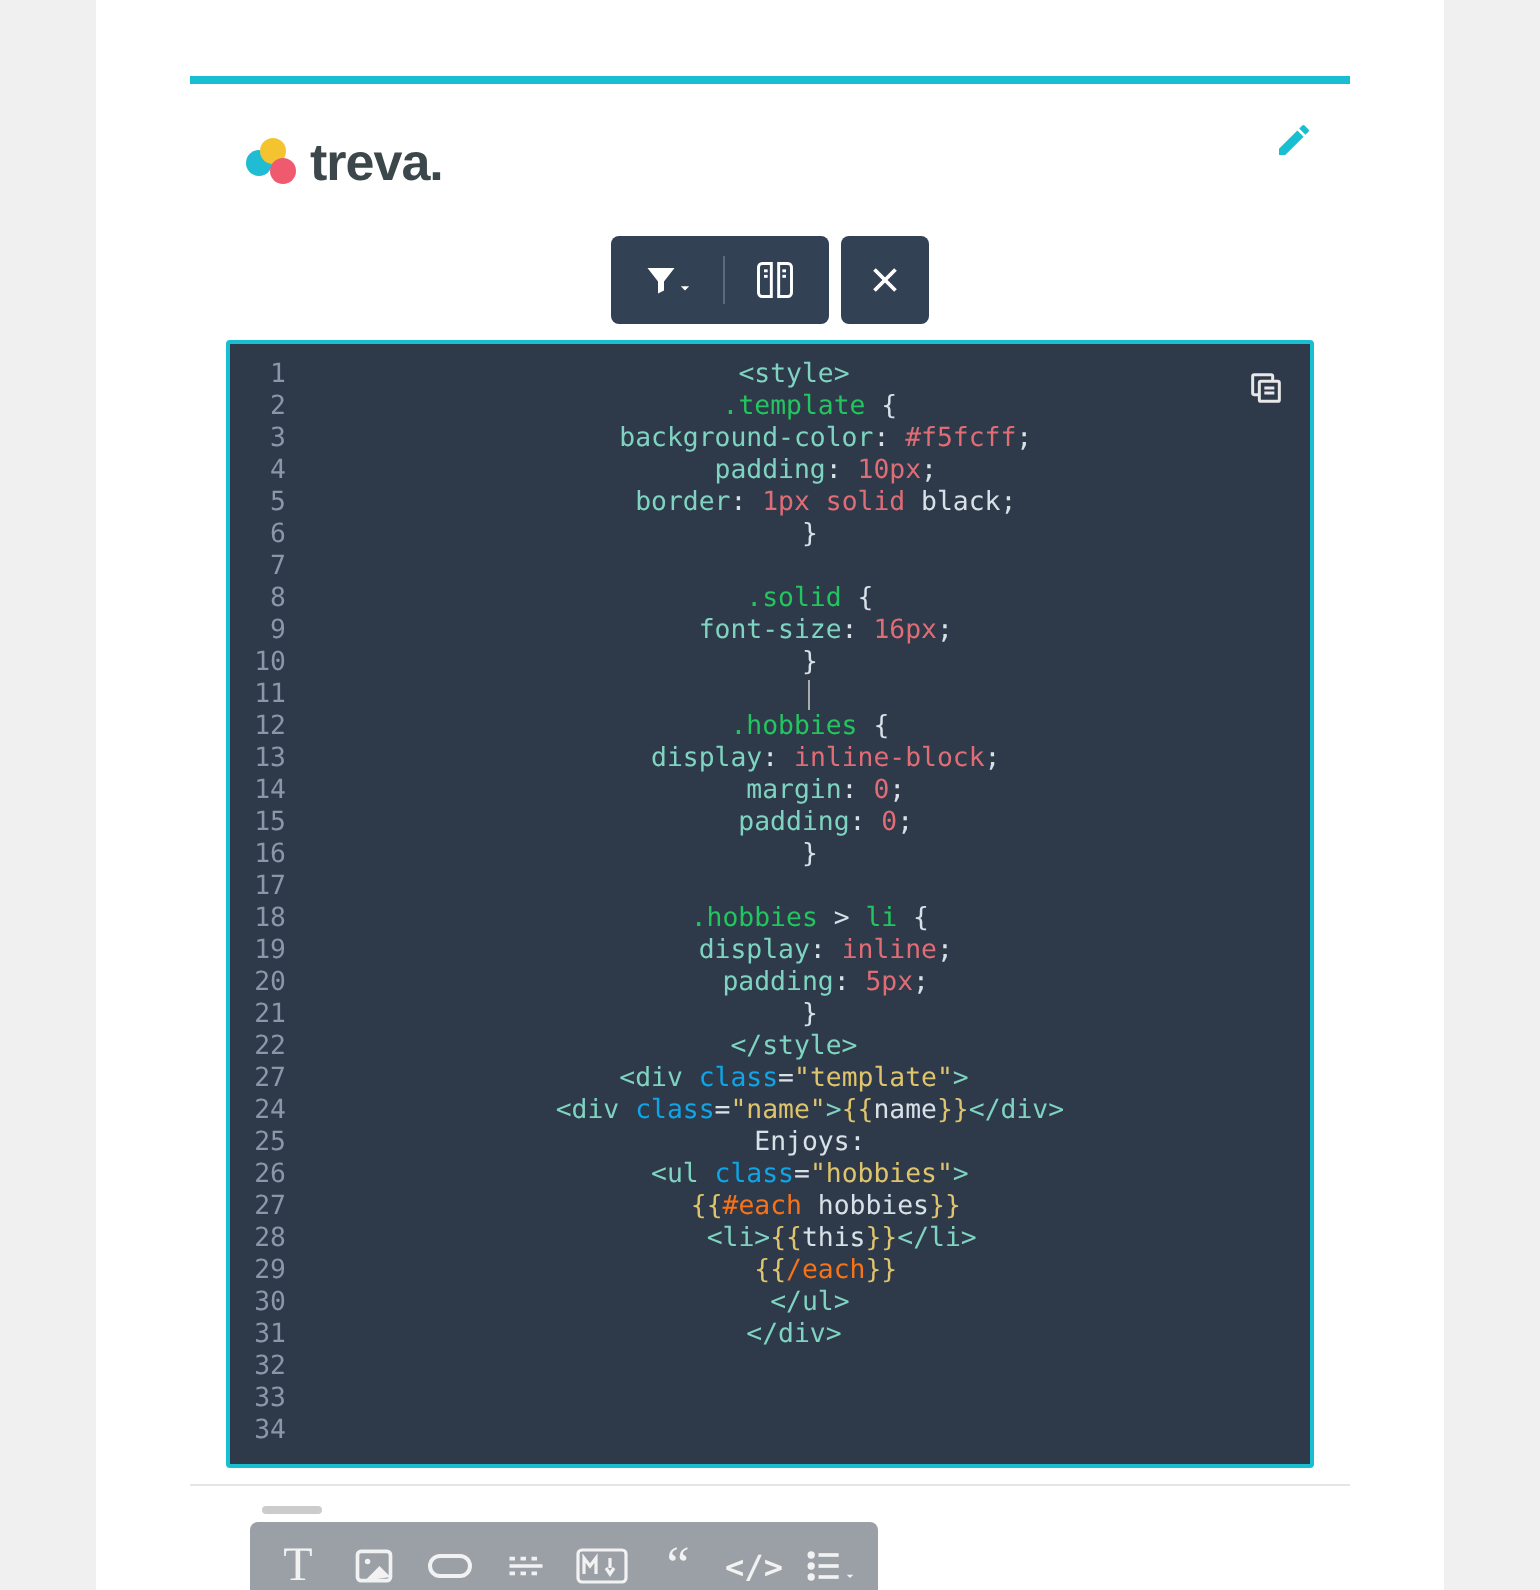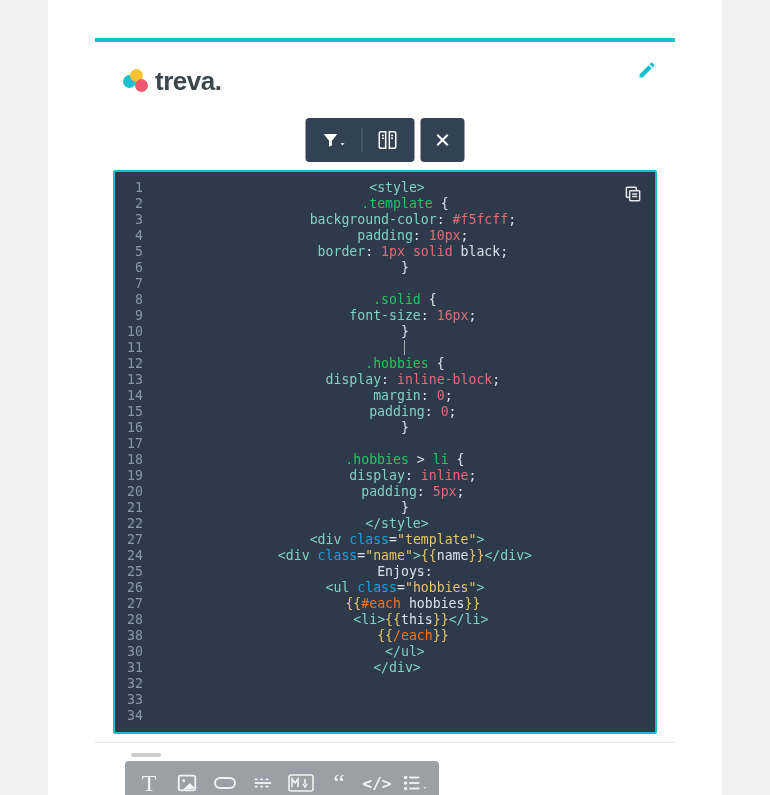--- a/index.html
+++ b/index.html
@@ -269,21 +269,21 @@
             <div>19</div>
             <div>20</div>
             <div>21</div>
             <div>22</div>
             <div>27</div>
             <div>24</div>
             <div>25</div>
             <div>26</div>
             <div>27</div>
             <div>28</div>
-            <div>38</div>
+            <div>29</div>
             <div>30</div>
             <div>31</div>
             <div>32</div>
             <div>33</div>
             <div>34</div>
           </div>
         <div class="code-lines" id="code-lines">
             <div><span class="t-tag">&lt;style&gt;</span></div>
             <div><span class="t-sel">  .template</span><span class="t-punc"> {</span></div>
             <div><span class="t-prop">    background-color</span><span class="t-punc">: </span><span class="t-val">#f5fcff</span><span class="t-punc">;</span></div>

